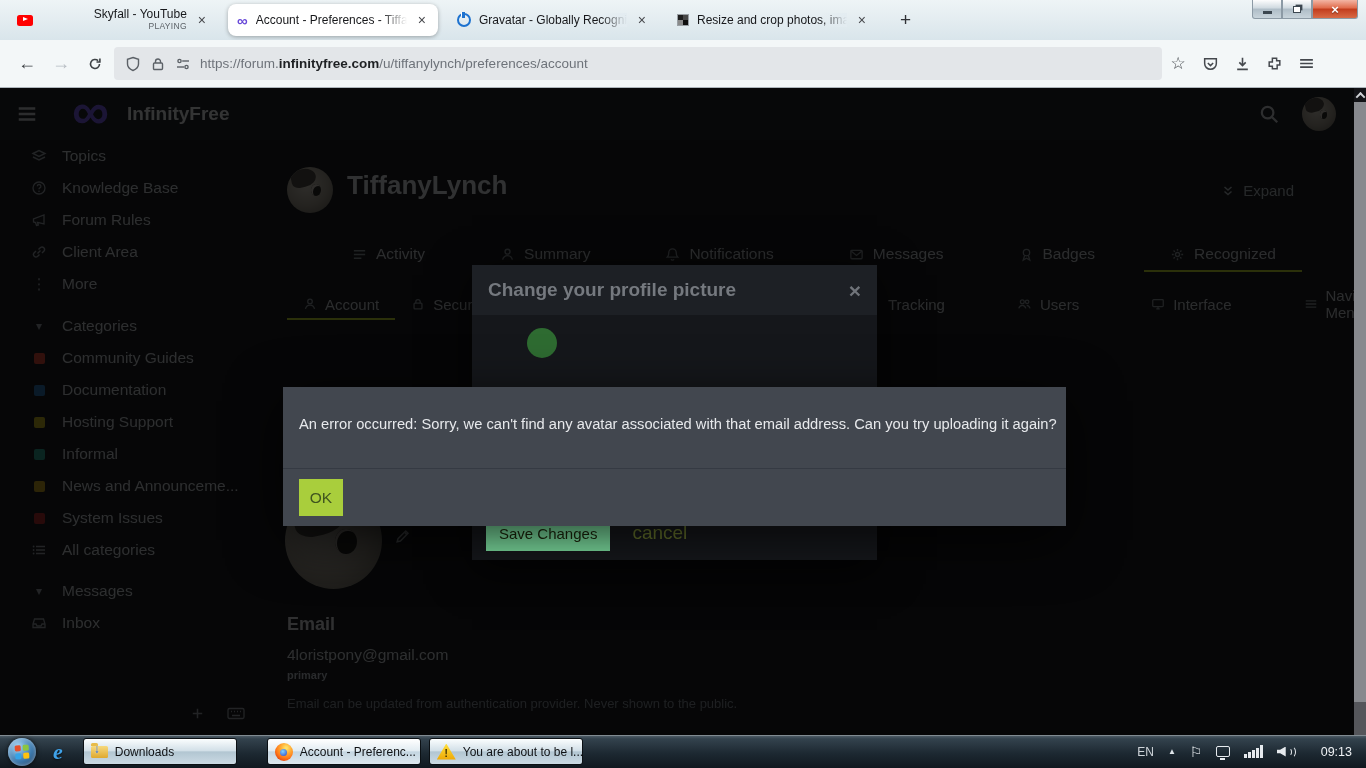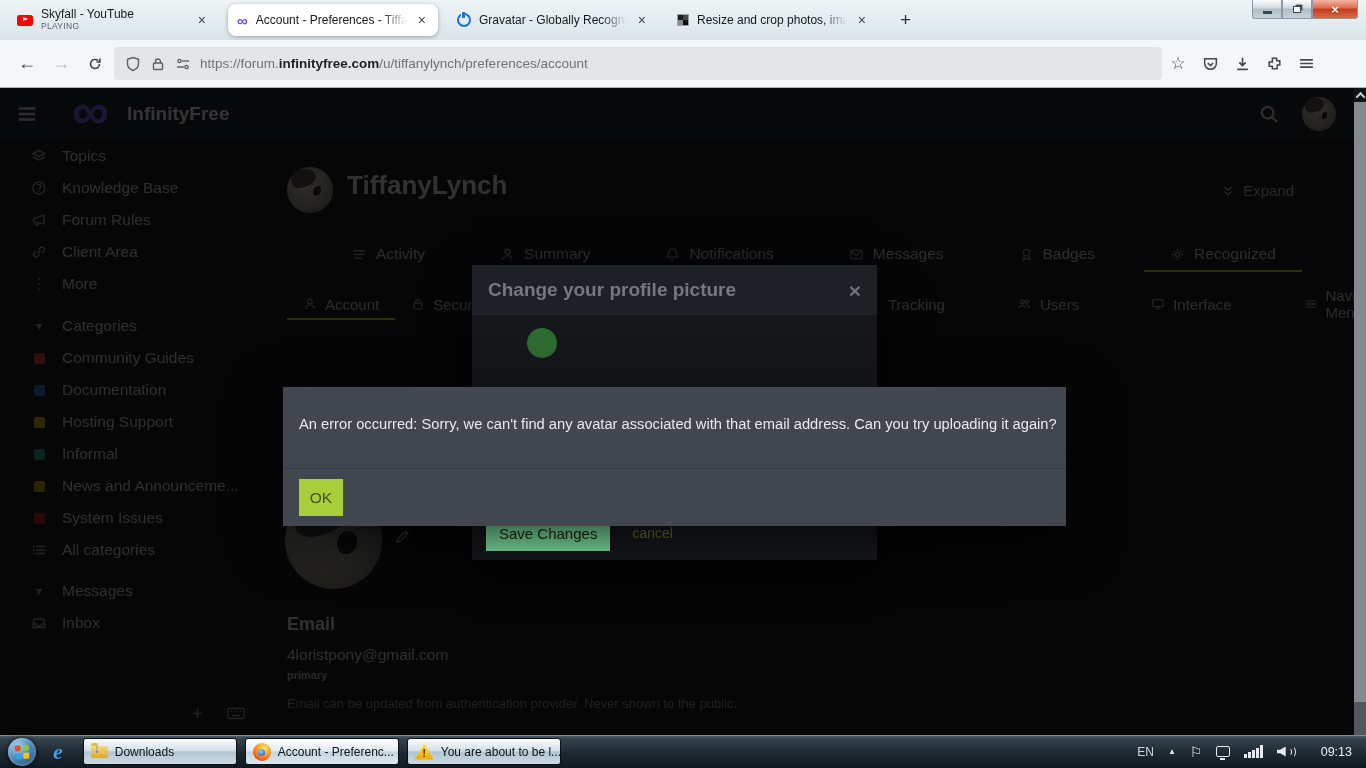--- a/index.html
+++ b/index.html
@@ -4,21 +4,21 @@
 <style>
   *{box-sizing:border-box;margin:0;padding:0;}
   html,body{width:1366px;height:768px;overflow:hidden;background:#000;}
   body{font-family:"Liberation Sans",sans-serif;}
   .screen{position:relative;width:1366px;height:768px;}
   svg{display:block;}
 
   
   .chrome{position:absolute;top:0;left:0;width:1366px;height:88px;}
   .tabstrip{position:relative;height:40px;background:linear-gradient(180deg,#eef4f6,#d9e5eb);}
-  .tabs{display:flex;align-items:center;height:40px;padding-left:8px;}
+  .tabs{display:flex;align-items:center;height:40px;padding-left:8px;text-align:right;}
   .tab{position:relative;display:flex;align-items:center;gap:8px;width:210px;height:32px;margin-right:10px;padding:0 9px;border-radius:8px;color:#17181b;}
   .tab.active{background:#fff;box-shadow:0 1px 4px rgba(0,0,0,.3);}
   .tab .title{position:relative;flex:1;font-size:12px;white-space:nowrap;overflow:hidden;}
   .tab .title.fade::after{content:"";position:absolute;right:0;top:0;bottom:0;width:26px;background:linear-gradient(90deg,rgba(227,236,241,0),#e3ecf1);}
   .tab.active .title.fade::after{background:linear-gradient(90deg,rgba(255,255,255,0),#fff);}
   .tab .close{font-size:14px;color:#47494d;line-height:1;padding:1px 3px;}
   .two{display:flex;flex-direction:column;line-height:1.15;flex:1;overflow:hidden;}
   .two .title{flex:none;}
   .sub{font-size:8.5px;color:#5d6océ368;color:#5d6368;letter-spacing:.3px;}
   .yt{width:16px;height:11px;background:#f00;border-radius:2.5px;position:relative;flex:none;}
@@ -95,21 +95,21 @@
 
   
   .modal{position:absolute;left:472px;top:177px;width:405px;height:295px;background:#15171b;box-shadow:0 10px 40px rgba(0,0,0,.65);z-index:3;}
   .modal-h{height:50px;background:#1d2025;display:flex;align-items:center;padding:0 16px;}
   .modal-title{font-size:19px;font-weight:700;color:#75797f;}
   .modal-x{margin-left:auto;color:#70747a;font-size:21px;font-weight:700;line-height:1;}
   .modal-body{position:relative;height:190px;}
   .green-dot{position:absolute;left:55px;top:13px;width:30px;height:30px;border-radius:50%;background:#2e6b31;}
   .modal-f{position:absolute;left:0;right:0;bottom:0;height:55px;background:#17191d;border-top:1px solid #24282e;display:flex;align-items:center;padding:0 14px;gap:22px;}
   .save-btn{background:#86efac;color:#1e290c;font-size:15px;padding:9px 13px;border:none;}
-  .cancel-link{color:#6e7d2f;font-size:14px;text-align:center;}
+  .cancel-link{color:#6e7d2f;font-size:19px;text-align:center;}
 
   
   .alert{position:absolute;left:283px;top:256px;width:783px;height:139px;background:#42474f;box-shadow:0 14px 55px rgba(0,0,0,.75);z-index:4;margin-top:43px;}
   .alert-msg{padding:29px 16px 0 16px;color:#e7e9ec;font-size:14.7px;white-space:nowrap;}
   .alert-f{position:absolute;left:0;right:0;bottom:0;height:58px;border-top:1px solid #353a43;}
   .ok-btn{position:absolute;left:16px;top:10px;width:44px;height:37px;background:#a9ce3c;color:#40561f;font-size:15.5px;display:flex;align-items:center;justify-content:center;border:none;}
 
   
   .scrollbar{position:absolute;right:0;top:0;width:12px;height:647px;background:#55565b;z-index:5;}
   .sb-up{height:14px;background:#121317;display:flex;align-items:center;justify-content:center;}
@@ -117,21 +117,21 @@
   .sb-thumb{position:absolute;left:0;top:14px;width:12px;height:600px;background:#87898e;}
 
   
   .taskbar{position:absolute;top:735px;left:0;width:1366px;height:33px;background:linear-gradient(180deg,#55636d 0,#33424d 12%,#1d2932 55%,#10181f 100%);box-shadow:inset 0 1px 0 rgba(255,255,255,.28);display:flex;align-items:center;z-index:10;}
   .orb{width:28px;height:28px;margin:0 17px 0 8px;border-radius:50%;background:radial-gradient(circle at 35% 30%,#a6d5f4,#3c79ad 55%,#16395c 92%);box-shadow:0 0 5px rgba(0,0,0,.7),inset 0 0 4px rgba(255,255,255,.55);position:relative;flex:none;}
   .orb-flag{position:absolute;inset:7px;display:grid;grid-template-columns:1fr 1fr;gap:1.4px;transform:rotate(-4deg);}
   .orb-flag i{border-radius:1.5px;}
   .of-r{background:#e5502c;}.of-g{background:#8cc63f;}.of-b{background:#35a4e8;}.of-y{background:#ffc20e;}
   .ie{font-family:"Liberation Serif",serif;font-style:italic;font-weight:700;font-size:22px;color:#3fa2e9;margin-right:20px;text-shadow:0 1px 2px rgba(0,0,0,.6);}
   .task-btn{display:flex;align-items:center;gap:7px;width:154px;height:27px;margin-right:8px;padding:0 7px;border:1px solid #0b1014;border-radius:3px;background:linear-gradient(180deg,#fafdfe,#d3e0e8 46%,#b2c6d2 52%,#cbdae3);box-shadow:inset 0 1px 0 rgba(255,255,255,.85);font-size:12px;color:#101215;white-space:nowrap;overflow:hidden;}
-  .task-btn.active{background:linear-gradient(180deg,#ffffff,#e2ecf2 46%,#c4d6e1 52%,#dde8ef);}
+  .task-btn.active{background:linear-gradient(180deg,#ffffff,#e2ecf2 46%,#c4d6e1 52%,#dde8ef);margin-left:22px;}
   .dl-folder{width:17px;height:12px;background:linear-gradient(180deg,#f6d97e,#dfa92f);border-radius:1.5px;position:relative;flex:none;}
   .dl-folder::before{content:"";position:absolute;left:0;top:-3px;width:7px;height:3px;background:#e8bc4a;border-radius:1.5px 1.5px 0 0;}
   .dl-arrow{position:absolute;left:3px;top:-4px;color:#1f5fd6;font-size:12px;font-weight:700;text-shadow:0 0 2px #fff;}
   .ff-ic{width:18px;height:18px;border-radius:50%;background:radial-gradient(circle at 62% 28%,#ffe066 6%,#ffaa33 32%,#ff7a1a 58%,#dd3409 88%);position:relative;flex:none;}
   .ff-ic::after{content:"";position:absolute;left:5px;top:6px;width:7px;height:7px;border-radius:50%;background:radial-gradient(circle at 40% 35%,#7fd4ff,#2a43c8);}
   .warn-ic{width:19px;height:16px;background:linear-gradient(180deg,#ffe03c,#eea804);clip-path:polygon(50% 0,100% 100%,0 100%);position:relative;display:flex;align-items:flex-end;justify-content:center;flex:none;}
   .warn-ic span{color:#3a2b00;font-size:10px;font-weight:800;line-height:1.3;}
   .tray{margin-left:auto;display:flex;align-items:center;gap:14px;padding-right:14px;color:#e6eaee;}
   .lang{font-size:12px;color:#cfd5da;}
   .tri{font-size:8px;color:#dfe5ea;}

